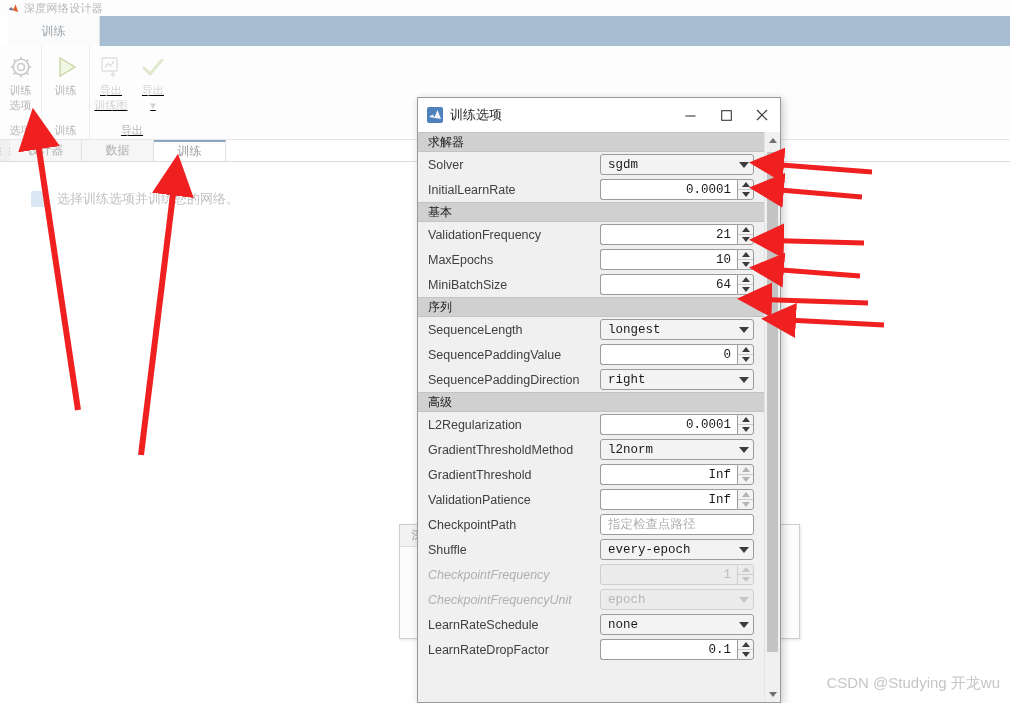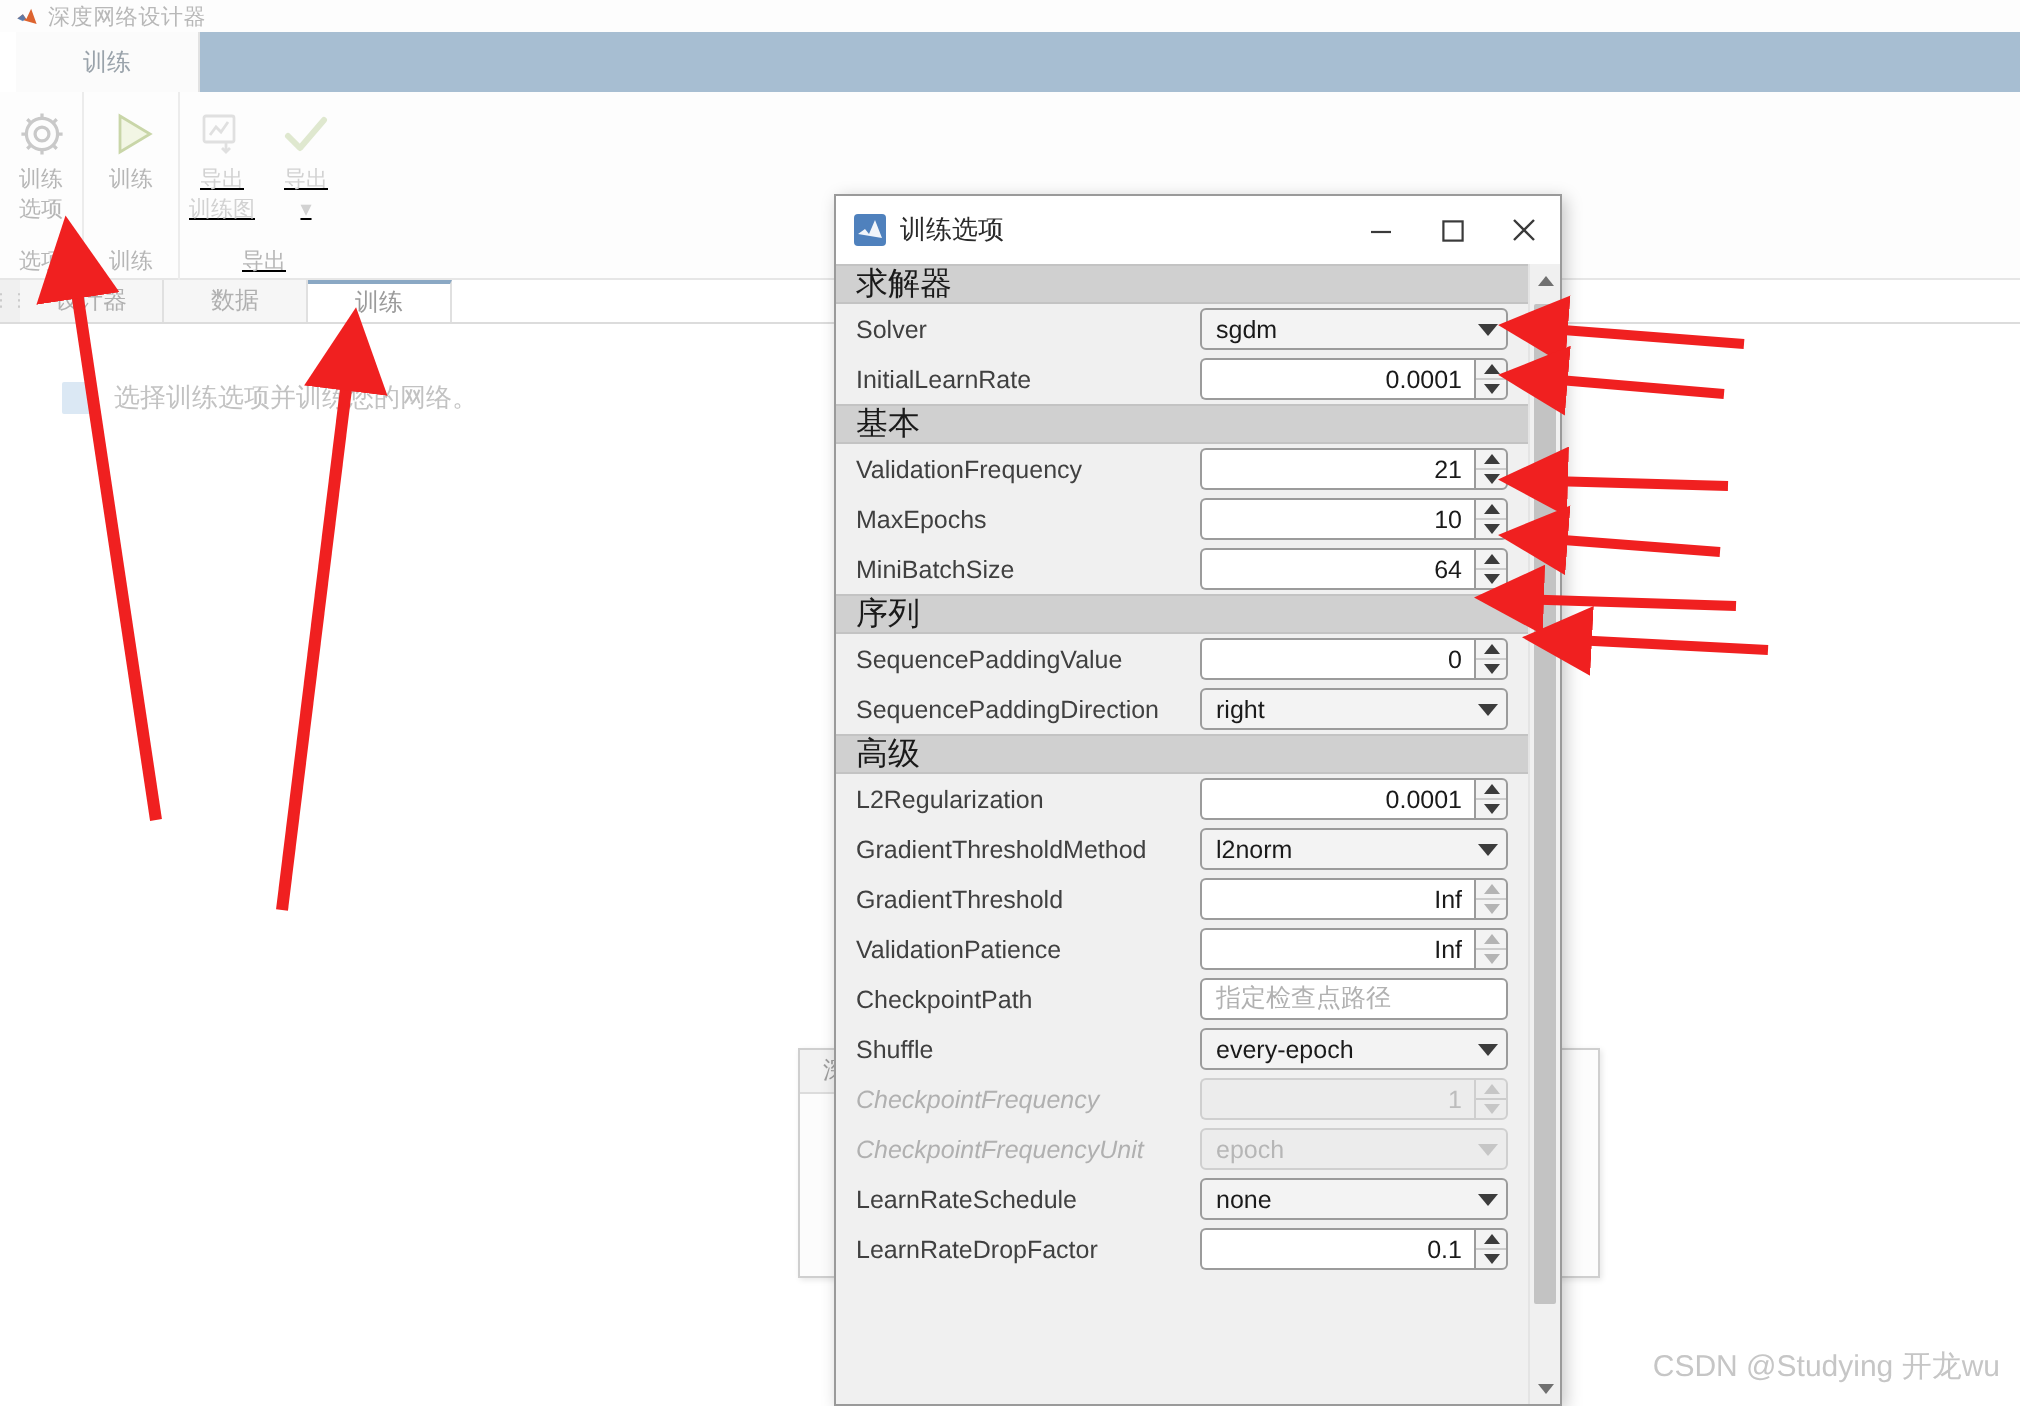--- a/index.html
+++ b/index.html
@@ -165,40 +165,41 @@
   }
   .dlg-scrollarea {
     flex: 1 1 auto; position: relative; overflow: hidden;
     background: #f0f0f0;
   }
 
   .sec-header {
     height: 20px; background: #d0d0d0;
     display: flex; align-items: center;
     padding-left: 10px;
-    font-size: 16px; color: #1a1a1a;
+    font-size: 12px; color: #1a1a1a;
     border-top: 1px solid #c3c3c3;
     border-bottom: 1px solid #c3c3c3;
   }
 
   .field-row {
     height: 25px; display: flex; align-items: center;
     padding: 0 10px 0 10px;
   }
   .field-label {
     width: 172px; flex: 0 0 auto;
     font-size: 12.5px; color: #404040;
     white-space: nowrap; overflow: hidden;
   }
   .field-label.dim { color: #b0b0b0; font-style: italic; }
 
   
   .ctl {
     flex: 1 1 auto; height: 21px; display: flex; align-items: center;
     position: relative;
+    font-family: Liberation Mono, monospace;
   }
   .combo {
     flex: 1 1 auto; height: 21px;
     background: #f3f3f3;
     border: 1px solid #9b9b9b;
     border-radius: 3px;
     display: flex; align-items: center;
     padding-left: 7px; padding-right: 4px;
     font-size: 12.5px; color: #1a1a1a;
     position: relative;
@@ -523,20 +524,29 @@
                 <div class="spin-dn">
                     <span class="tri-dn"></span>
                   </div>
               </div>
             </div>
           </div>
         </div>
 
         <div class="sec-header">
           <span>序列</span>
+        </div>
+        <div class="field-row">
+          <span class="field-label">SequenceLength</span>
+          <div class="ctl">
+            <div class="combo">
+              <span class="cv">longest</span>
+              <span class="caret"></span>
+            </div>
+          </div>
         </div>
         <div class="field-row">
           <span class="field-label">SequencePaddingValue</span>
           <div class="ctl">
             <div class="spinwrap">
               <div class="spin-field">0</div>
               <div class="spin-btns">
                 <div class="spin-up">
                     <span class="tri-up"></span>
                   </div>

